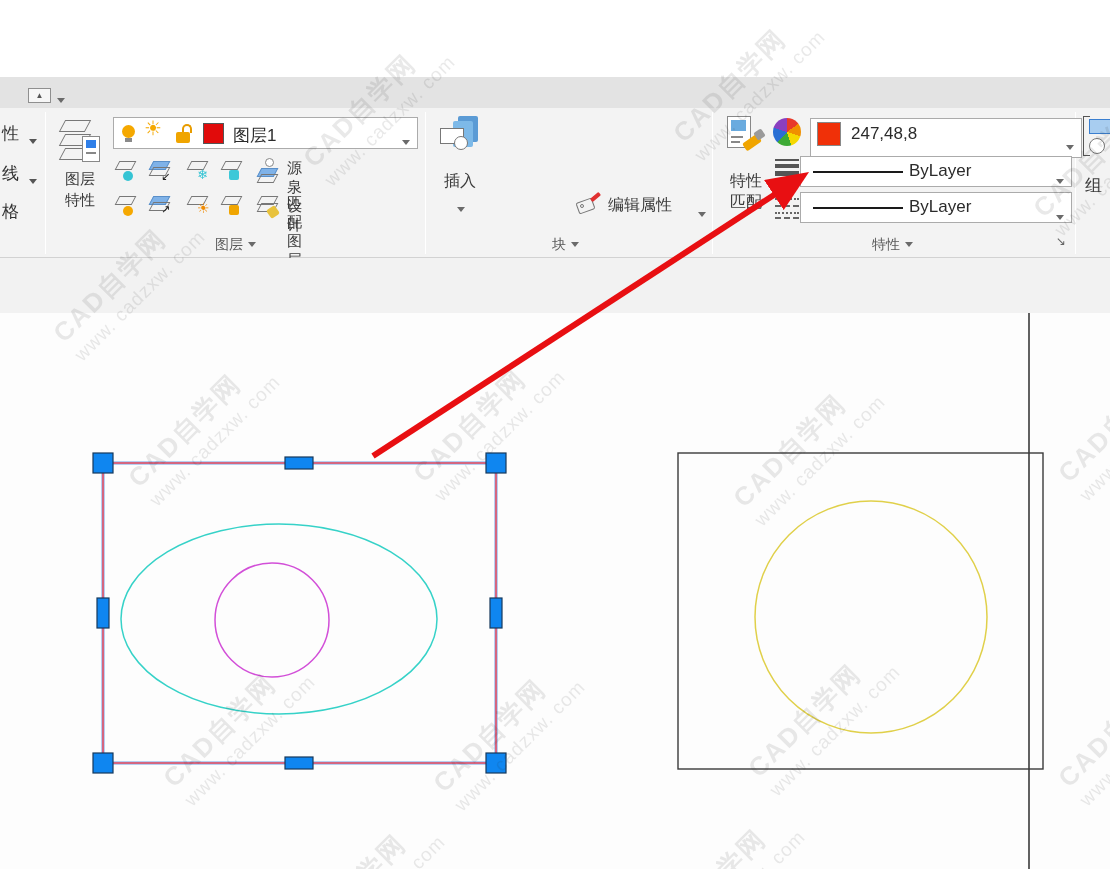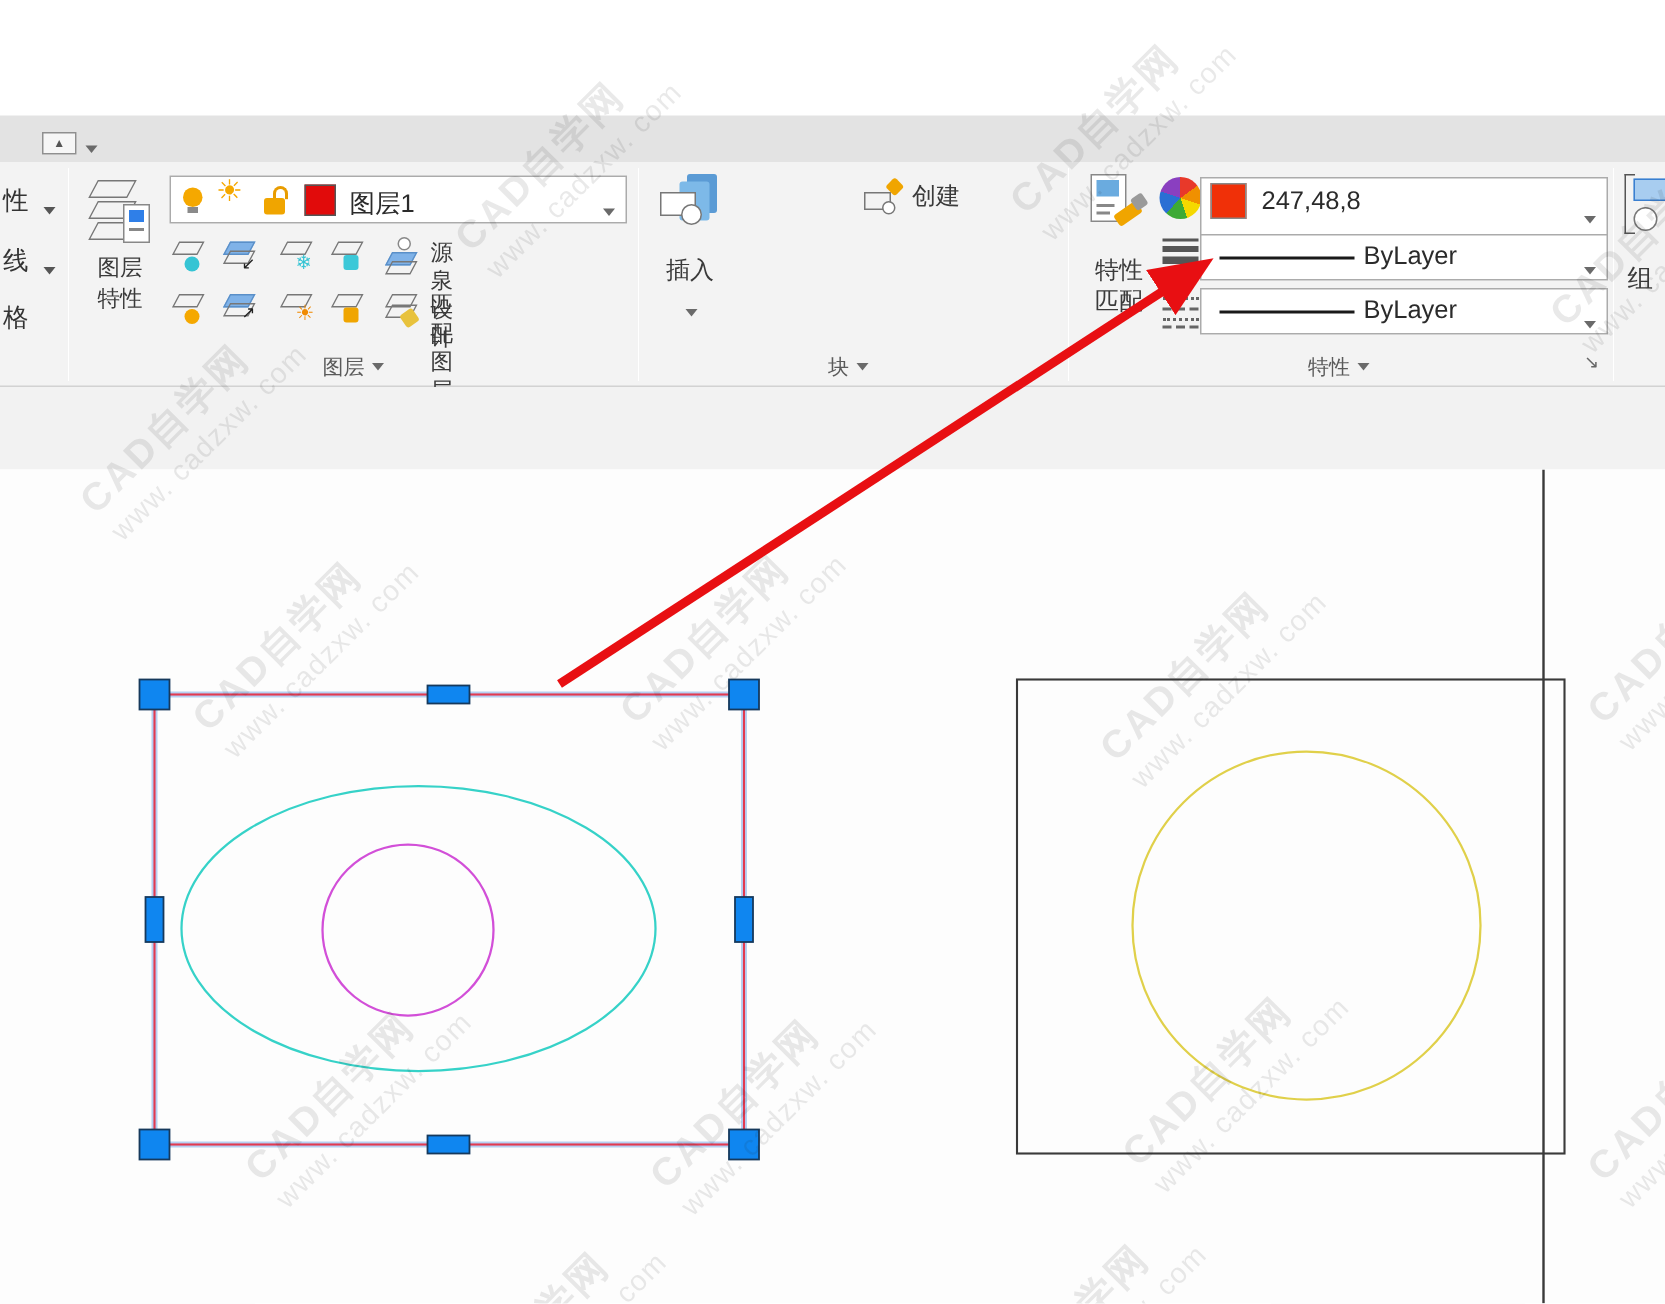--- a/index.html
+++ b/index.html
@@ -180,27 +180,28 @@
           <span class="abs" style="left:18px;top:0;width:20px;height:26px;background:#5b9bd5;border-radius:2px"></span>
           <span class="abs" style="left:13px;top:5px;width:20px;height:26px;background:#7db9e8;border-radius:2px"></span>
           <span class="abs" style="left:0;top:12px;width:24px;height:16px;border:1.6px solid #777;background:#fff"></span>
           <span class="abs" style="left:14px;top:20px;width:14px;height:14px;border:1.6px solid #777;border-radius:50%;background:#fff"></span>
         </span>
         <div class="big-label" style="position:absolute;left:0;top:58px;width:52px;font-size:16px">插入</div>
         <span class="abs" style="left:23px;top:86px"><span class="tri-down"></span></span>
       </div>
 
 
-      <div class="abs" style="left:150px;top:12px;width:136px;height:30px">
+      <div class="abs" style="left:150px;top:86px;width:136px;height:30px">
         <span class="abs" style="left:0;top:2px;width:26px;height:22px">
-          <span class="abs" style="left:0;top:6px;width:18px;height:12px;border:1.5px solid #777"></span>
-          <span class="abs" style="left:12px;top:12px;width:9px;height:9px;border:1.5px solid #777;border-radius:50%;background:#fff"></span>
-          <span class="abs" style="left:16px;top:-2px;width:9px;height:9px;background:#f0a500;transform:rotate(45deg);border-radius:2px"></span>
-        </span>
-        <span class="abs" style="left:32px;top:1px;font-size:16px;color:#3a3a3a">创建</span>
+          <span class="abs" style="left:1px;top:4px;width:17px;height:12px;border:1.5px solid #777;transform:rotate(-20deg);border-radius:2px"></span>
+          <span class="abs" style="left:4px;top:8px;width:4px;height:4px;border:1.2px solid #777;border-radius:50%"></span>
+          <span class="abs" style="left:14px;top:-1px;width:11px;height:4px;background:#e03030;transform:rotate(-40deg);border-radius:1px"></span>
+        </span>
+        <span class="abs" style="left:32px;top:1px;font-size:16px;color:#3a3a3a">编辑属性</span>
+        <span class="abs" style="left:122px;top:9px"><span class="tri-down"></span></span>
       </div>
     </div>
     <div class="panel-title" style="left:552px">
       <span>块</span><span class="tri"><span class="tri-down"></span></span>
     </div>
 
     <div class="abs" style="left:713px;top:0;width:362px;height:150px">
 
       <div class="abs" style="left:8px;top:4px;width:50px;height:112px">
         <span class="abs" style="left:6px;top:4px;width:40px;height:48px">
@@ -225,21 +226,21 @@
         <span class="abs" style="left:0;top:13px;width:24px;height:5px;background:#555"></span>
         <span class="abs" style="left:0;top:21px;width:24px;height:7px;background:#555"></span>
       </span>
       <span class="abs" style="left:62px;top:88px;width:26px;height:24px">
         <span class="abs" style="left:0;top:2px;width:24px;height:0;border-top:2px dotted #666"></span>
         <span class="abs" style="left:0;top:9px;width:24px;height:0;border-top:2px dashed #666"></span>
         <span class="abs" style="left:0;top:16px;width:24px;height:0;border-top:2px dotted #666"></span>
         <span class="abs" style="left:0;top:21px;width:24px;height:0;border-top:2px dashed #666"></span>
       </span>
 
-      <div class="combo" style="left:87px;top:10px;width:272px;height:40px">
+      <div class="combo" style="left:97px;top:10px;width:272px;height:40px">
         <span class="abs" style="left:6px;top:3px;width:24px;height:24px;background:#f03008;border:1px solid #888"></span>
         <span class="combo-label" style="left:40px;top:5px">247,48,8</span>
         <span class="caret"><span class="tri-down"></span></span>
       </div>
 
       <div class="combo" style="left:87px;top:48px;width:272px;height:31px">
         <span class="abs" style="left:12px;top:14px;width:90px;height:2px;background:#1a1a1a"></span>
         <span class="combo-label" style="left:108px;top:4px">ByLayer</span>
         <span class="caret"><span class="tri-down"></span></span>
       </div>

